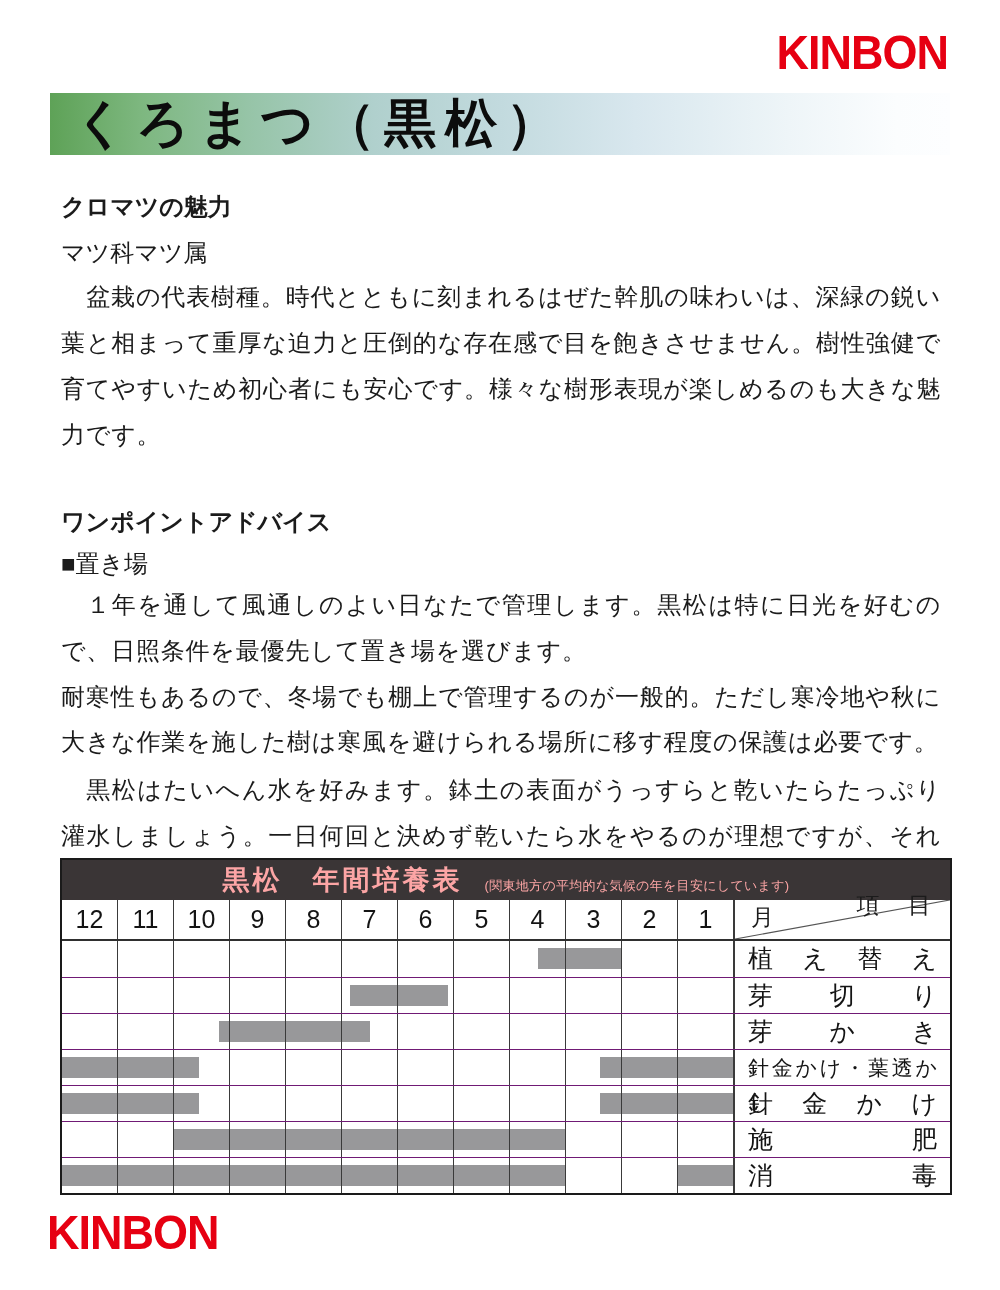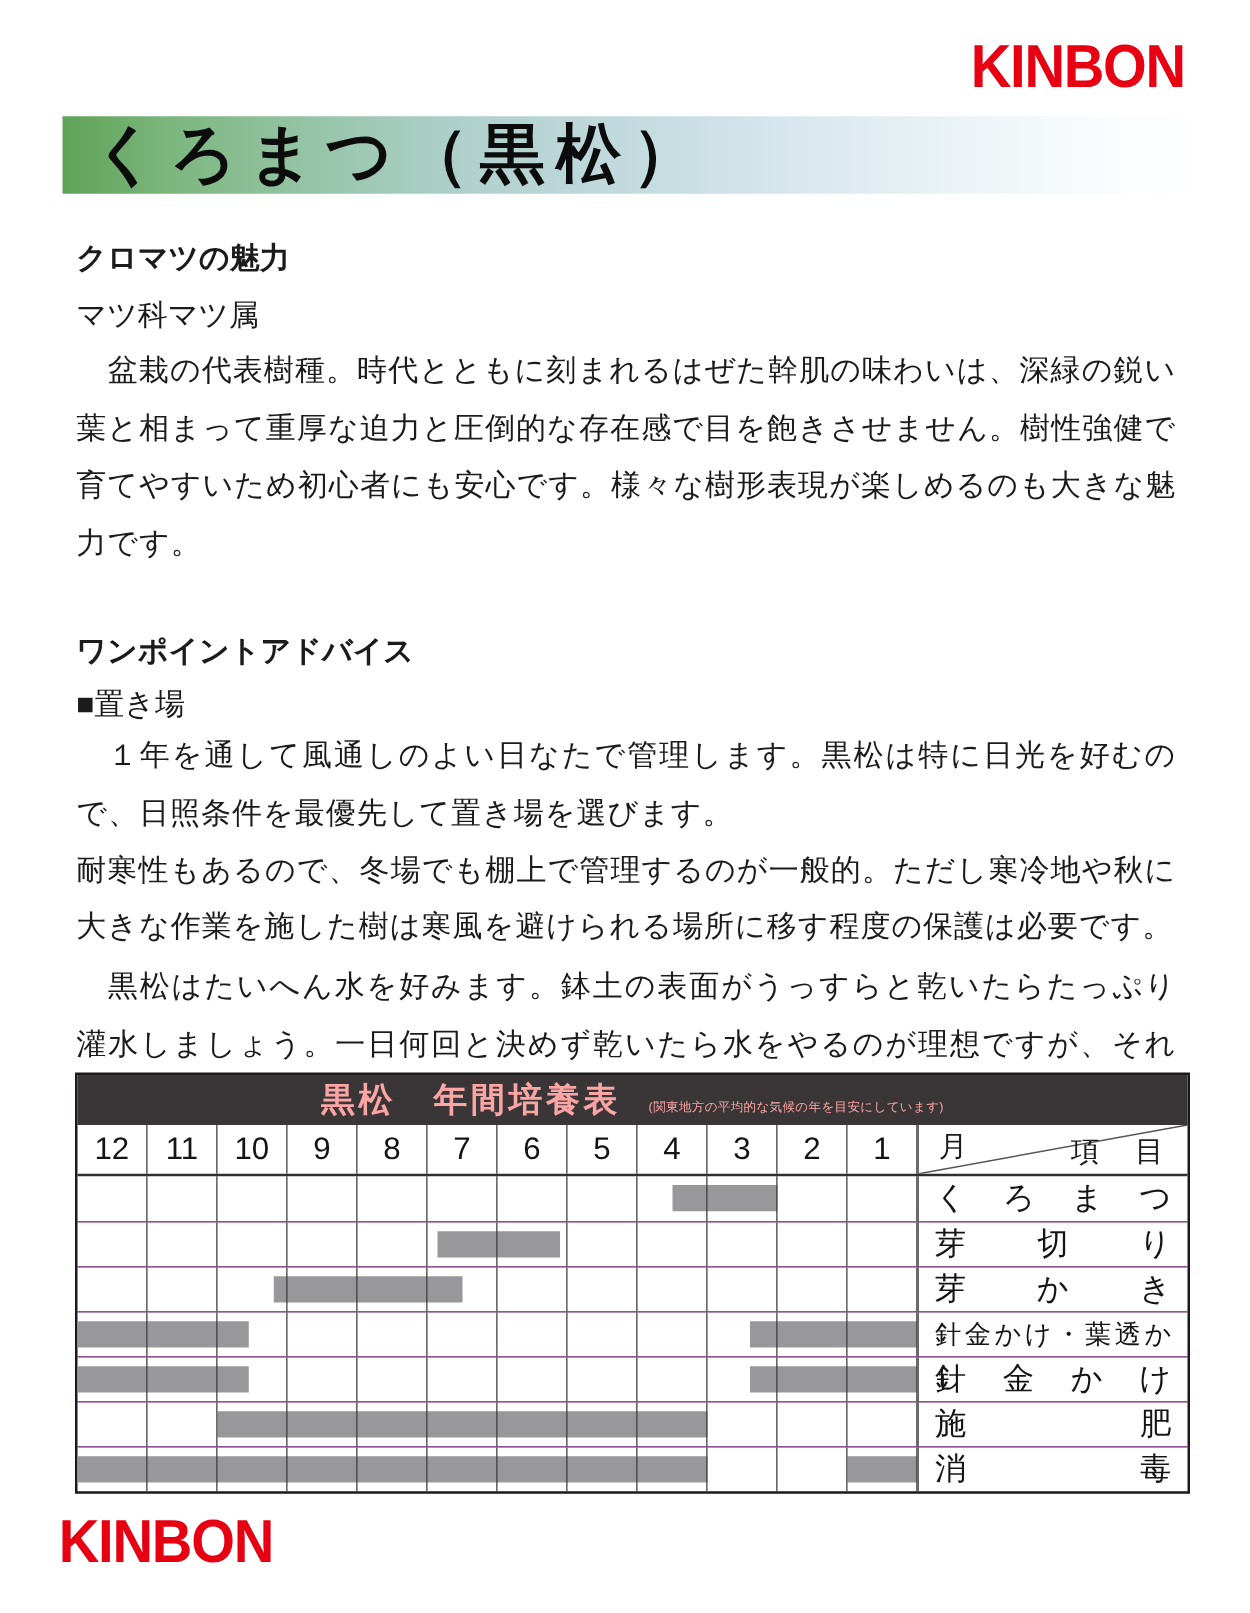--- a/index.html
+++ b/index.html
@@ -28,28 +28,28 @@
   .mt-p1{margin-top:6px;}
   .mt-advice{margin-top:49px;}
   .mt-sub{margin-top:12px;}
   .mt-para{margin-top:3px;}
   .para-tight{line-height:45px;}
 
   
   .cal{position:absolute;left:60px;top:858px;width:888px;border:2px solid #1a1a1a;background:#fff;box-sizing:content-box;}
   .cal-title{height:40px;background:#3a3536;color:#fca5a5;display:flex;align-items:center;justify-content:center;}
   .cal-title-main{font-family:"DejaVu Serif","Liberation Serif",serif;font-weight:bold;font-size:27px;letter-spacing:3px;}
-  .cal-title-note{font-size:10px;margin-top:12px;margin-left:22px;letter-spacing:0.3px;}
+  .cal-title-note{font-size:13px;margin-top:12px;margin-left:22px;letter-spacing:0.3px;}
   .cal-month-row{display:flex;height:39px;border-bottom:2px solid #2f2f2f;}
   .mcell{width:56px;box-sizing:border-box;border-right:1px solid #3a3a3a;display:flex;align-items:center;
          justify-content:center;font-size:25px;color:#141414;}
   .corner{flex:1;position:relative;border-left:1px solid #3a3a3a;box-sizing:border-box;}
   .corner svg{position:absolute;left:0;top:0;width:100%;height:100%;}
   .corner-month{position:absolute;left:16px;top:2px;font-size:23px;}
-  .corner-item{position:absolute;right:8px;bottom:2px;font-size:23px;letter-spacing:11px;}
+  .corner-item{position:absolute;right:8px;bottom:18px;font-size:23px;letter-spacing:11px;}
   .crow{display:flex;height:36px;border-top:1px solid #701a75;box-sizing:border-box;position:relative;}
   .crow:first-child{border-top:none;}
   .crow-bars{position:relative;width:672px;flex:0 0 672px;}
   .gridcell{position:absolute;top:0;bottom:0;width:56px;border-right:1px solid #3a3a3a;box-sizing:border-box;z-index:2;}
   .bar{position:absolute;top:7px;height:21px;background:#98989a;z-index:1;}
   .rlabel{flex:1;border-left:1px solid #3a3a3a;box-sizing:border-box;font-size:25px;line-height:34px;
           padding:0 13px;text-align:justify;text-align-last:justify;color:#141414;}
   .rlabel-small{font-size:21px;line-height:35px;}
 </style>
 </head>
@@ -112,21 +112,21 @@
             <div class="gridcell" style="left: 168px;"></div>
             <div class="gridcell" style="left: 224px;"></div>
             <div class="gridcell" style="left: 280px;"></div>
             <div class="gridcell" style="left: 336px;"></div>
             <div class="gridcell" style="left: 392px;"></div>
             <div class="gridcell" style="left: 448px;"></div>
             <div class="gridcell" style="left: 504px;"></div>
             <div class="gridcell" style="left: 560px;"></div>
             <div class="gridcell" style="left: 616px;"></div>
           </div>
-          <div class="rlabel">くろまつ</div>
+          <div class="rlabel">植え替え</div>
         </div>
         <div class="crow">
           <div class="crow-bars">
             <div class="bar" style="left: 288.4px; width: 98px; background: rgb(152, 152, 154);"></div>
             <div class="gridcell" style="left: 0px;"></div>
             <div class="gridcell" style="left: 56px;"></div>
             <div class="gridcell" style="left: 112px;"></div>
             <div class="gridcell" style="left: 168px;"></div>
             <div class="gridcell" style="left: 224px;"></div>
             <div class="gridcell" style="left: 280px;"></div>

